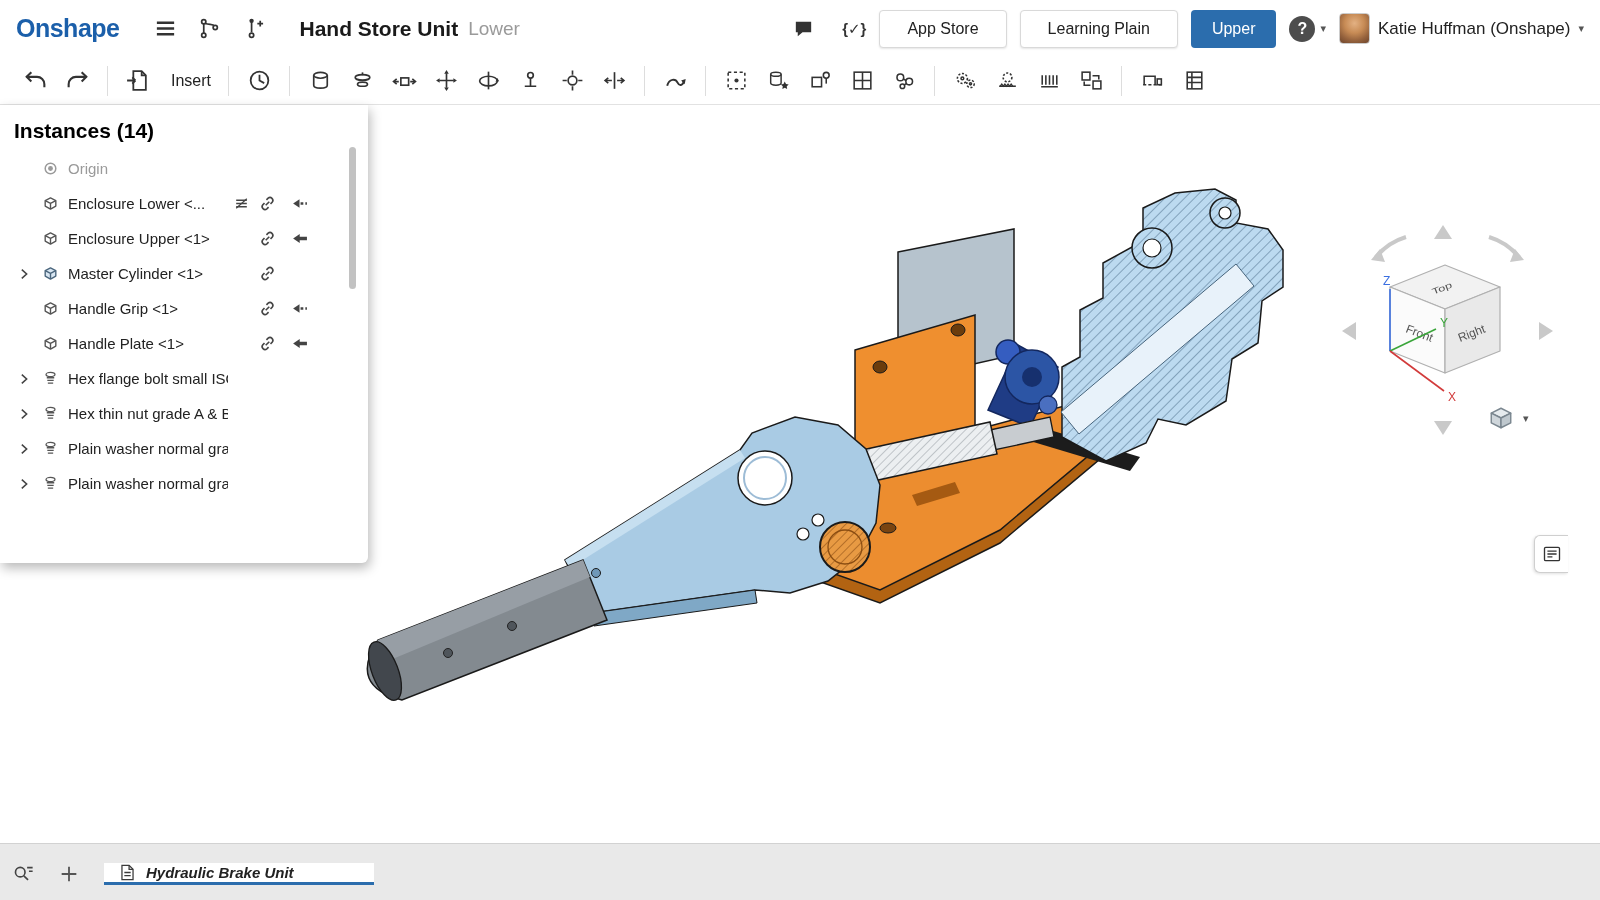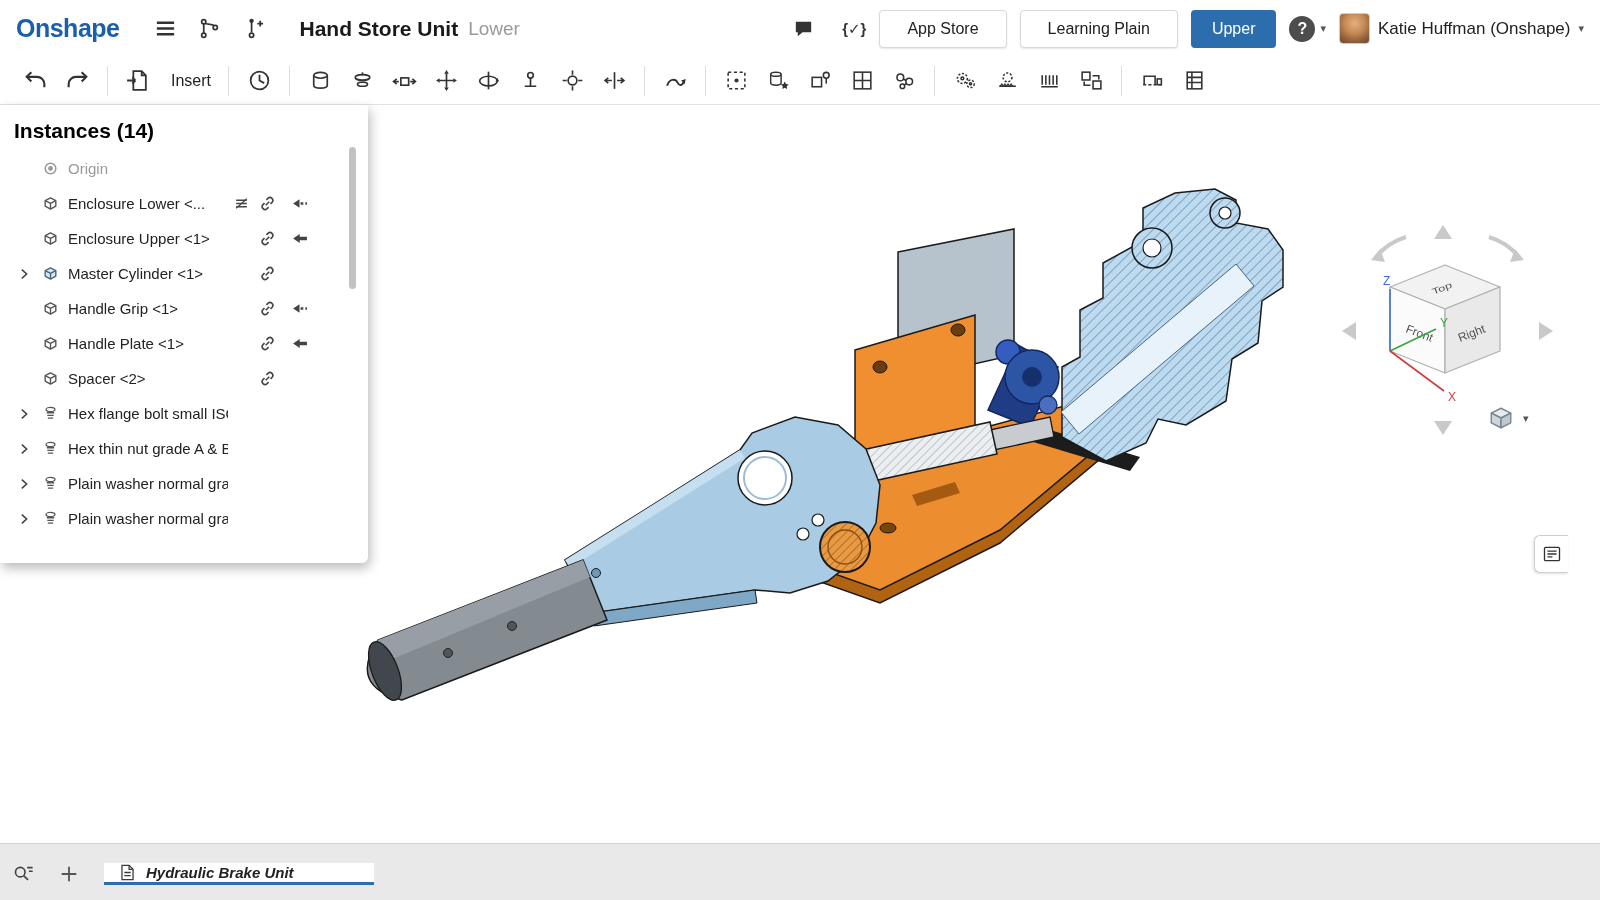--- a/index.html
+++ b/index.html
@@ -688,43 +688,20 @@
             </g>
           </svg>
         </span>
         <span class="cell star">
           <svg viewBox="0 0 16 16">
             <path d="M15 6.3H8.2V3.8L2 8l6.2 4.2V9.7H15z" fill="#444"></path>
           </svg>
         </span>
       </div>
       <div class="irow">
-        <span class="cell chev"></span>
-        <span class="cell typ">
-          <svg viewBox="0 0 16 16">
-            <g fill="none" stroke="#555" stroke-width="1.3" stroke-linejoin="round">
-              <path d="M3 5.2 8 2.8l5 2.4v5.2L8 13.2 3 10.4z"></path>
-              <path d="M3 5.2 8 7.8l5-2.6M8 7.8v5.4"></path>
-            </g>
-          </svg>
-        </span>
-        <span class="ilabel">Spacer &lt;2&gt;</span>
-        <span class="cell st"></span>
-        <span class="cell st">
-          <svg viewBox="0 0 16 16">
-            <g fill="none" stroke="#444" stroke-width="1.5">
-              <path d="M6.3 9.7 9.7 6.3"></path>
-              <path d="M5.2 7.6 3.6 9.2a2.7 2.7 0 0 0 3.8 3.8l1.6-1.6"></path>
-              <path d="M10.8 8.4l1.6-1.6a2.7 2.7 0 0 0-3.8-3.8L7 4.6"></path>
-            </g>
-          </svg>
-        </span>
-        <span class="cell star"></span>
-      </div>
-      <div class="irow">
         <span class="cell chev">
           <svg viewBox="0 0 16 16">
             <path d="M5.5 3l5.5 5-5.5 5" fill="none" stroke="#444" stroke-width="1.8"></path>
           </svg>
         </span>
         <span class="cell typ">
           <svg viewBox="0 0 16 16">
             <g fill="none" stroke="#555" stroke-width="1.2">
               <ellipse cx="8" cy="4.2" rx="4.2" ry="2"></ellipse>
               <path d="M4.5 7.3h7M5 9.8h6M5.5 12.3h5"></path>

